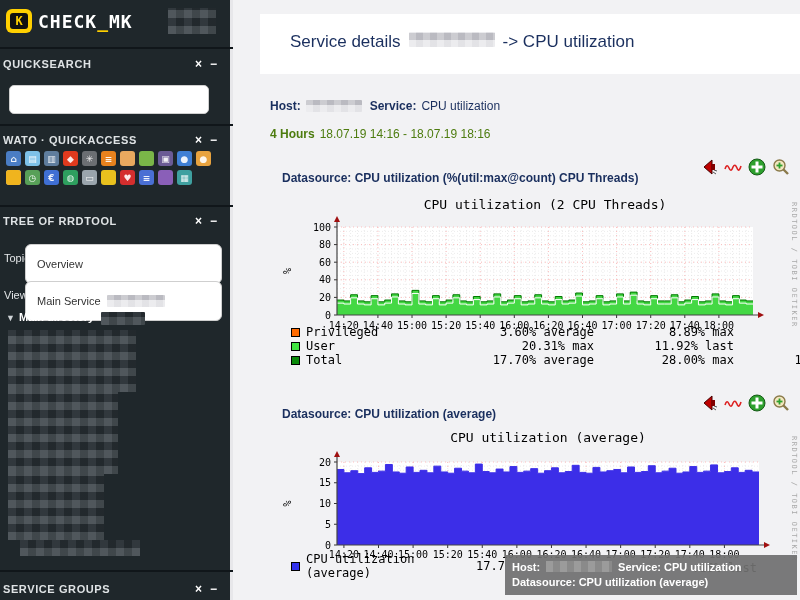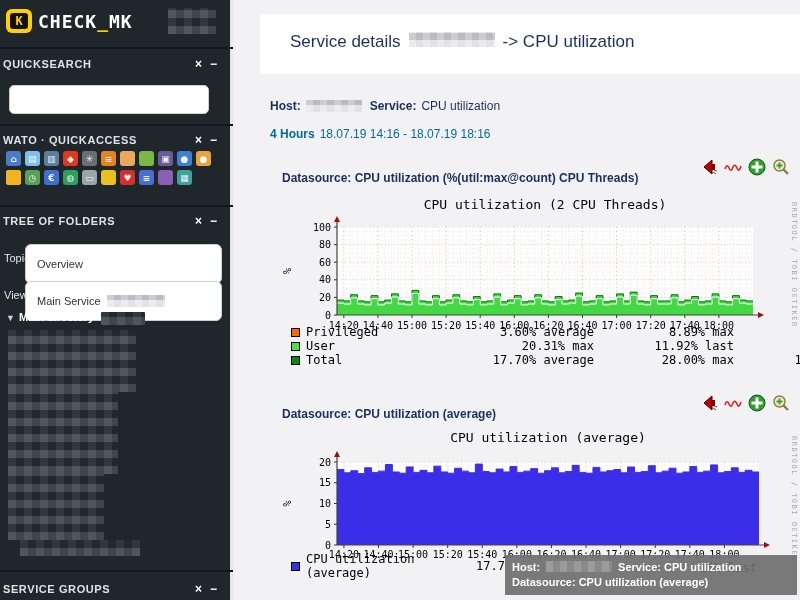--- a/index.html
+++ b/index.html
@@ -105,21 +105,21 @@
         <div class="qa-icon" style="background: rgb(154, 165, 173);">▭</div>
         <div class="qa-icon" style="background: rgb(232, 193, 30);"></div>
         <div class="qa-icon" style="background: rgb(212, 46, 46);">♥</div>
         <div class="qa-icon" style="background: rgb(74, 111, 212);">≡</div>
         <div class="qa-icon" style="background: rgb(138, 95, 184);"></div>
         <div class="qa-icon" style="background: rgb(63, 160, 160);">▦</div>
       </div>
     <div class="sb-divider" style="top:205px"></div>
 
     <div class="snapin-head" style="top:213px">
-      <span class="snapin-title">TREE OF FOLDERS</span>
+      <span class="snapin-title">TREE OF RRDTOOL</span>
       <span class="snapin-btns"><span>×</span><span>−</span></span>
     </div>
     <div class="dd-label" style="top:252px">Topic:</div>
     <div class="dd-box" style="top:244px">
         <span>Overview</span>
       </div>
     <div class="dd-label" style="top:289px">View:</div>
     <div class="dd-box" style="top:281px">
         <span>Main Service</span>
         <span class="blur-inline mosaic-light" style="width:58px;height:12px;margin:0 0 0 6px"></span>
@@ -147,21 +147,21 @@
     </div>
   </div>
 
   <div class="meta-line" style="left:270px;top:99px">
     <b>Host:</b>
     <span class="blur-inline mosaic-light" style="width:56px;height:12px;margin:0 8px 0 0"></span>
     <b>Service:</b>
     <span>CPU utilization</span>
   </div>
 
-  <div class="meta-line" style="left:270px;top:127px;color:#0369a1">
+  <div class="meta-line" style="left:270px;top:127px;color:#4d7c0f">
     <b>4 Hours</b>
     <span>18.07.19 14:16 - 18.07.19 18:16</span>
   </div>
 
   <div class="ds-label" style="left:282px;top:163px">Datasource: CPU utilization (%(util:max@count) CPU Threads)</div>
   <div class="graph-actions" style="left:700px;top:158px">
     <svg width="18" height="18" viewBox="0 0 18 18">
         <polygon points="12,2 4,9 12,16" fill="#c00000" stroke="#400" stroke-width="1"></polygon>
         <rect x="11" y="6" width="4" height="6" fill="#800000"></rect>
         <line x1="13" y1="14" x2="16" y2="16" stroke="#555" stroke-width="1"></line>

